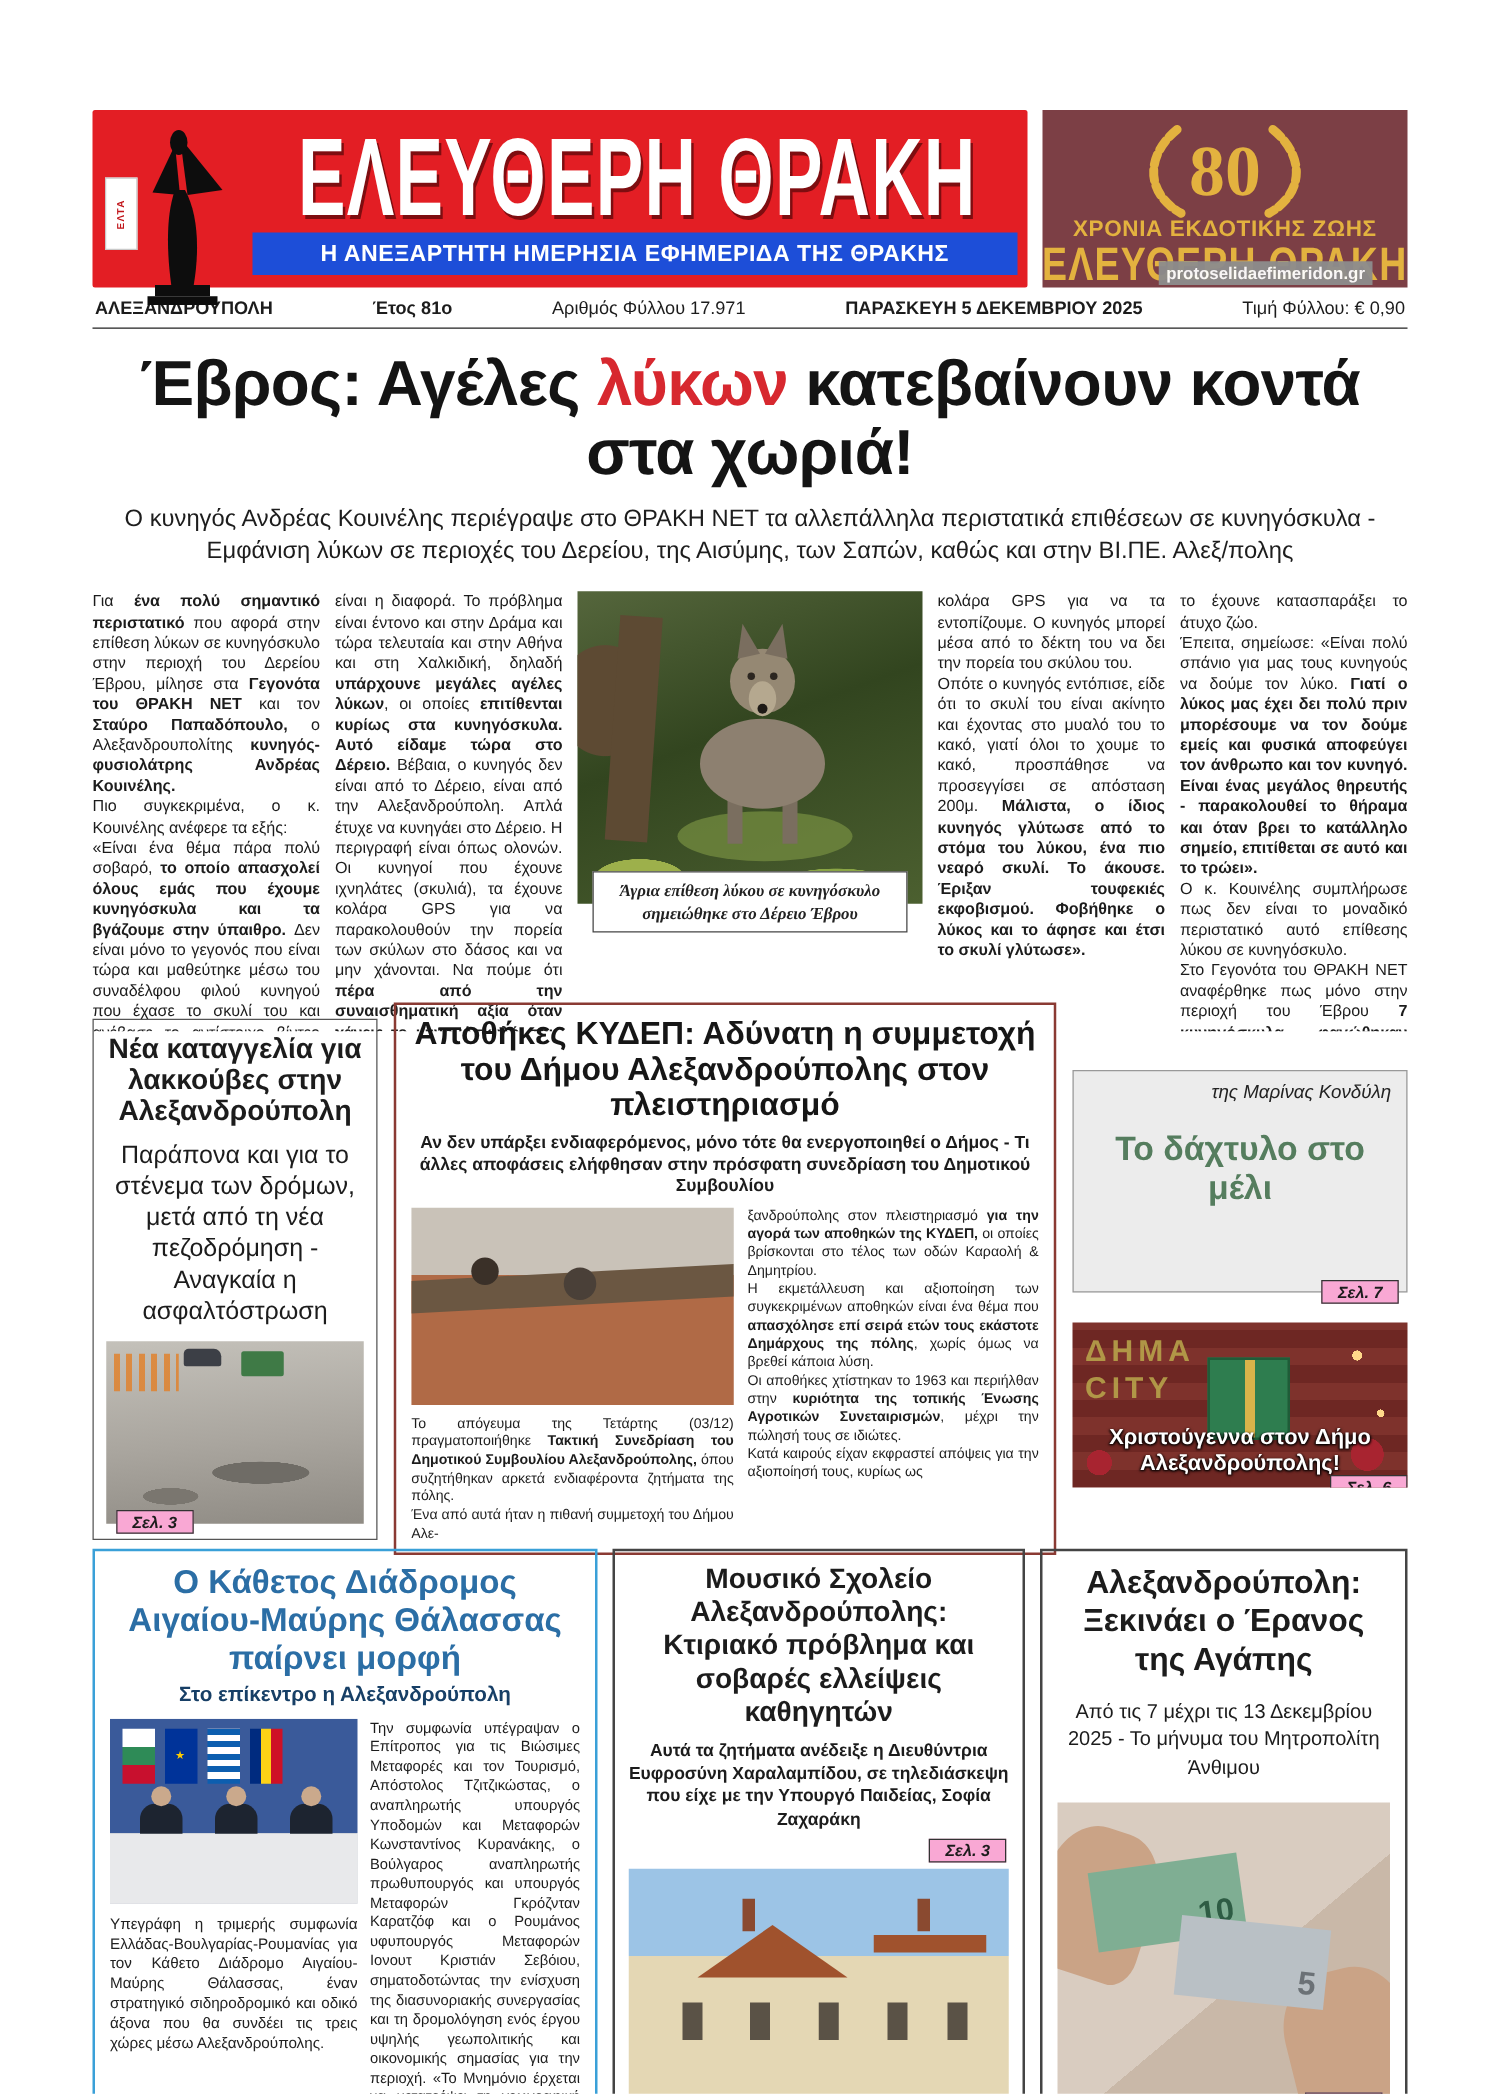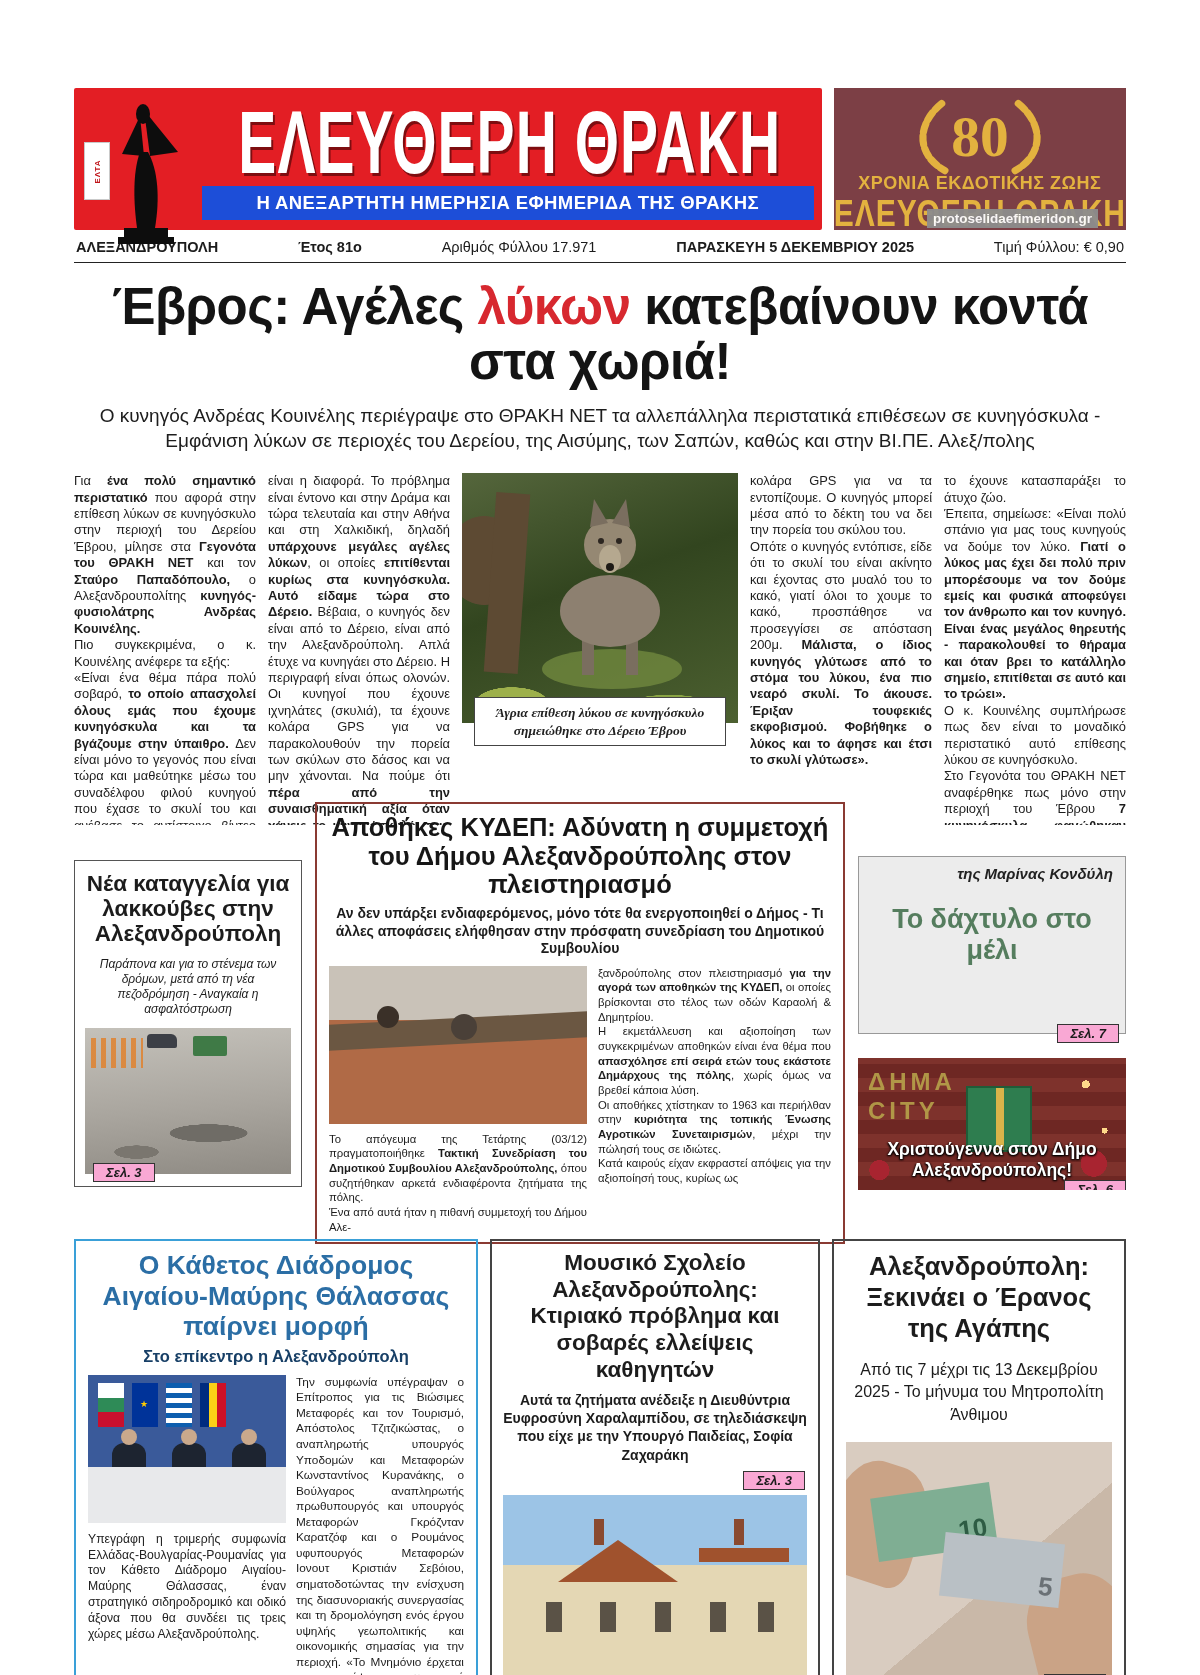--- a/index.html
+++ b/index.html
@@ -51,21 +51,21 @@
             radial-gradient(70px 80px at 8% 35%, #5d4a33 0 55%, transparent 56%),
             linear-gradient(160deg,#55663c 0%, #32451f 45%, #4c6030 100%); }
   .caption-box { position:relative; margin:-26px 12px 0 12px; background:#fff; border:1px solid #444;
                  padding:6px 6px; text-align:center; font-family:"Liberation Serif","DejaVu Serif",serif;
                  font-style:italic; font-weight:bold; font-size:13.5px; line-height:1.3; color:#222; }
 
   
   .band2 { margin-top:4px; display:flex; gap:13px; align-items:center; height:388px; }
   .box-potholes { flex:0 0 228px; border:1px solid #555; padding:10px 10px 12px 10px; }
   .bp-title { font-weight:bold; font-size:22.5px; line-height:1.12; text-align:center; }
-  .bp-deck { margin-top:10px; font-size:12px; line-height:1.25; text-align:center;font-style:italic; }
+  .bp-deck { margin-top:10px; font-size:20px; line-height:1.25; text-align:center; }
   .bp-photo { margin-top:11px; height:146px; position:relative;
               background:
                 radial-gradient(70px 16px at 60% 72%, #6f6c66 0 55%, transparent 56%),
                 radial-gradient(40px 12px at 25% 85%, #7a766f 0 55%, transparent 56%),
                 linear-gradient(175deg,#c4c1ba 0%, #a9a59e 55%, #8f8b84 100%); }
   .bp-fence { position:absolute; left:6px; top:10px; width:52px; height:30px;
               background:repeating-linear-gradient(90deg,#e0822e 0 5px, transparent 5px 10px); opacity:.85; }
   .bp-bin { position:absolute; left:108px; top:8px; width:34px; height:20px; background:#3f7a46; border-radius:2px; }
   .bp-car { position:absolute; left:62px; top:6px; width:30px; height:14px; background:#3c3f46; border-radius:4px 6px 2px 2px; }
   .page-badge { background:#f9a8d4; border:1px solid #333; font-weight:bold; font-style:italic;
@@ -80,21 +80,21 @@
   .bk-photo { height:158px; position:relative; overflow:hidden;
               background:linear-gradient(180deg,#c9c2b8 0 34%, #b06a46 34% 100%); }
   .bk-photo .tbl { position:absolute; left:0; right:0; top:52px; height:26px; background:#6b5742; transform:skewY(-3deg); }
   .bk-photo .p1h { position:absolute; left:48px; top:40px; width:22px; height:22px; background:#3a3028; border-radius:50%; }
   .bk-photo .p2h { position:absolute; left:122px; top:48px; width:26px; height:26px; background:#4a4038; border-radius:50%; }
   .bk-ltext { margin-top:8px; font-size:11.3px; line-height:1.3; text-align:justify; }
   .bk-right { flex:1 1 auto; font-size:11.3px; line-height:1.3; text-align:justify; display:flex; flex-direction:column; }
 
   .col-right { flex:0 0 268px; display:flex; flex-direction:column; }
   .opinion { background:#ececec; border:1px solid #999; position:relative; height:178px; padding:8px 12px; }
-  .op-byline { text-align:right; font-weight:bold; font-style:italic; font-size:15px; color:#222; }
+  .op-byline { text-align:right; font-weight:normal; font-style:italic; font-size:15px; color:#222; }
   .op-title { margin-top:22px; text-align:center; font-weight:bold; font-size:27px; line-height:1.15; color:#557d5e; }
   .op-badge { position:absolute; right:6px; bottom:-10px; }
   .xmas { margin-top:24px; position:relative; height:132px; overflow:hidden;
           background:
             radial-gradient(8px 8px at 85% 20%, #ffd98a 0 50%, transparent 51%),
             radial-gradient(6px 6px at 92% 55%, #ffd98a 0 50%, transparent 51%),
             radial-gradient(26px 26px at 88% 80%, #a82430 0 50%, transparent 51%),
             radial-gradient(20px 20px at 8% 85%, #a82430 0 50%, transparent 51%),
             repeating-linear-gradient(0deg,#6e2723 0 14px, #7e322c 14px 28px); }
   .xmas .gift { position:absolute; left:108px; top:28px; width:66px; height:66px; background:#2e7d4f; border:2px solid #1f5c38; }

